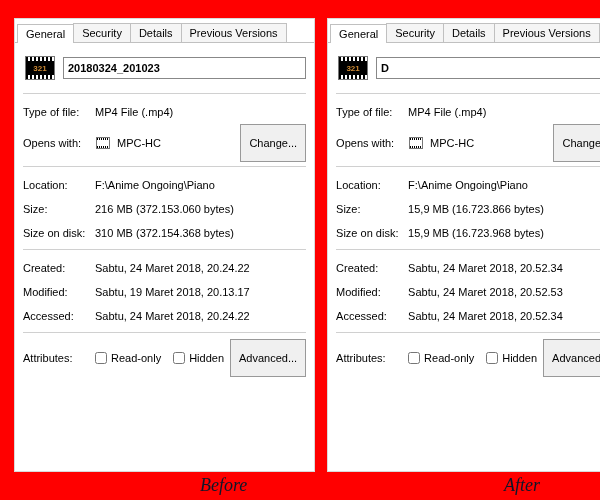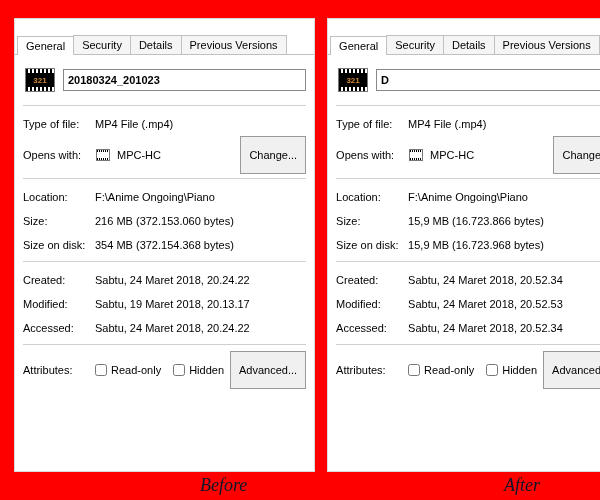--- a/index.html
+++ b/index.html
@@ -18,21 +18,21 @@
     background: #fff;
     flex: 1 1 0;
     display: flex;
     flex-direction: column;
     border: 1px solid #d9d9d9;
     position: relative;
   }
   .tabstrip {
     display: flex;
     align-items: flex-end;
-    height: 36px;
+    height: 24px;
     background: #fff;
     border-bottom: 1px solid #c0c0c0;
     padding-left: 2px;
   }
   .tab {
     padding: 3px 8px 3px 8px;
     border: 1px solid #c0c0c0;
     border-bottom: none;
     background: #fff;
     margin-right: -1px;
@@ -185,21 +185,21 @@
     <div class="row">
       <span class="label">Location:</span>
       <span class="value">F:\Anime Ongoing\Piano</span>
     </div>
     <div class="row">
       <span class="label">Size:</span>
       <span class="value">216 MB (372.153.060 bytes)</span>
     </div>
     <div class="row">
       <span class="label">Size on disk:</span>
-      <span class="value">354 MB (372.154.368 bytes)</span>
+      <span class="value">310 MB (372.154.368 bytes)</span>
     </div>
     <hr class="sep">
     <div class="row">
       <span class="label">Created:</span>
       <span class="value">Sabtu, 24 Maret 2018, 20.24.22</span>
     </div>
     <div class="row">
       <span class="label">Modified:</span>
       <span class="value">Sabtu, 19 Maret 2018, 20.13.17</span>
     </div>

